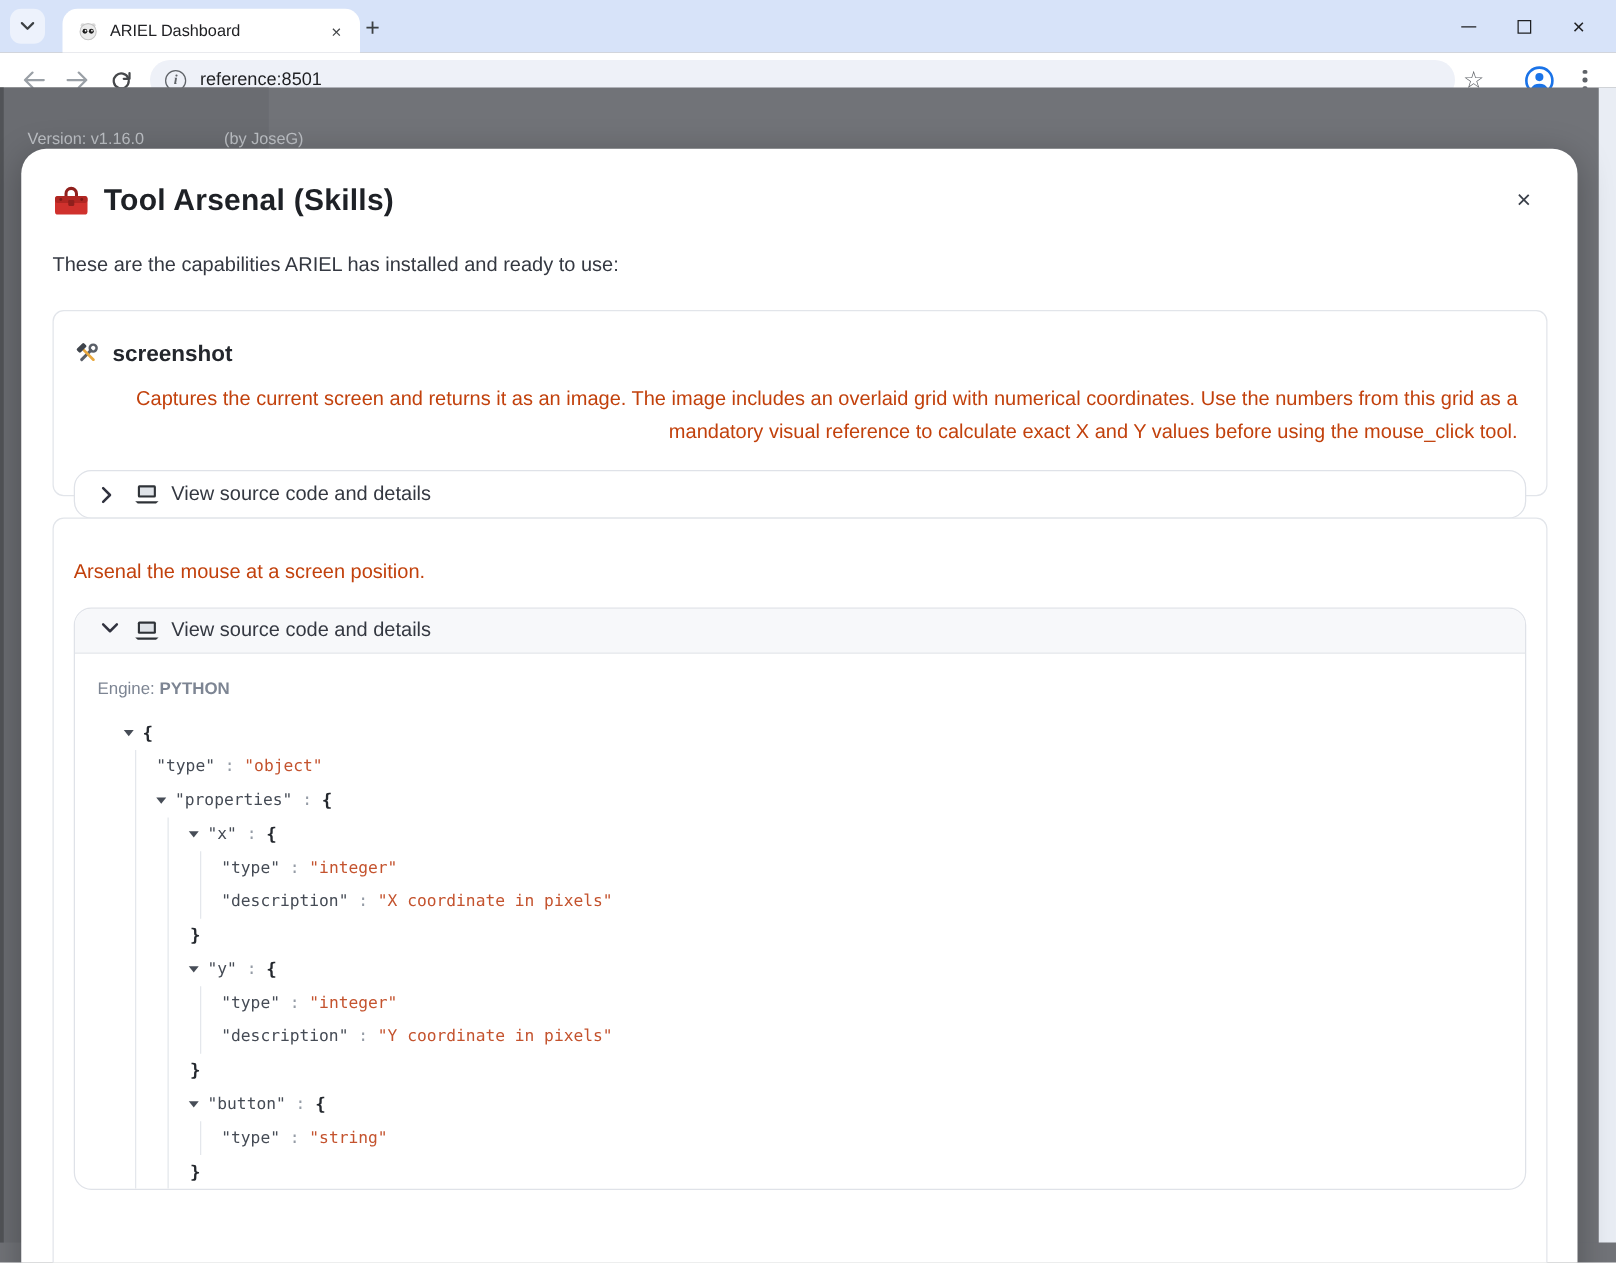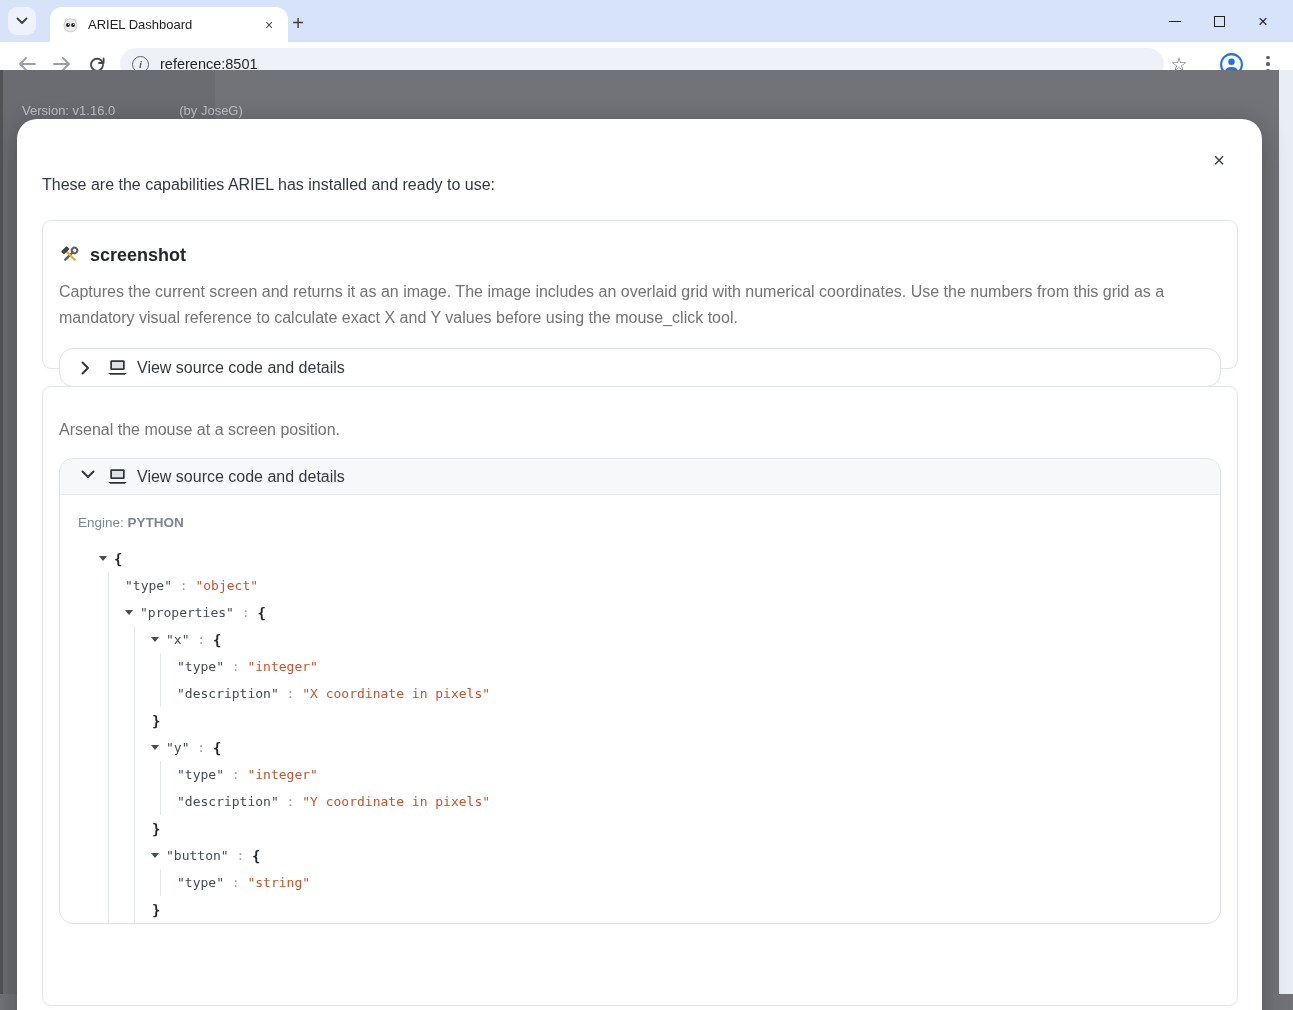--- a/index.html
+++ b/index.html
@@ -52,25 +52,25 @@
   
   .modal { position:absolute; left:17px; top:49px; width:1245px; height:1200px; background:#ffffff;
     border-radius:20px; box-shadow:0 6px 28px rgba(0,0,0,.28); padding:28px 24px 0 25px; }
   .modal-close { position:absolute; right:28px; top:26px; width:30px; height:30px; display:flex; align-items:center;
     justify-content:center; font-size:20px; color:#3a3f49; cursor:pointer; }
   .modal-header { display:flex; align-items:center; gap:11px; }
   .modal-title { font-size:24px; font-weight:700; color:#1e2126; letter-spacing:.2px; }
   .modal-intro { margin-top:29px; font-size:16px; color:#343841; }
 
   .tool-card { border:1px solid #e2e5ea; border-radius:9px; background:#fff; padding:17px 16px 16px 16px; }
-  .card-screenshot { margin-top:26px; height:149px; }
+  .card-screenshot { margin-top:26px; height:149px;text-align:right; }
   .card-mouseclick { margin-top:17px; height:620px; }
   .tool-head { display:flex; align-items:center; gap:9px; margin-top:6px; }
   .tool-name { font-size:18px; font-weight:700; color:#24272d; }
-  .tool-desc { margin-top:13px; font-size:16px; line-height:26px; color:#737373; max-width:1155px; }
+  .tool-desc { margin-top:13px; font-size:16px; line-height:26px; color:#c2410c; max-width:1155px; }
 
   .expander { border:1px solid #dfe2e8; border-radius:14px; background:#fff; }
   .exp-collapsed { margin-top:17px; height:39px; display:flex; align-items:center; padding-left:21px; cursor:pointer; }
   .exp-open { margin-top:15px; overflow:hidden; }
   .exp-head { height:36px; background:#f7f8fa; border-bottom:1px solid #e5e7ec; display:flex; align-items:center;
     padding-left:21px; cursor:pointer; }
   .exp-label { font-size:16px; color:#343841; margin-left:9px; }
   .chev { width:14px; height:14px; margin-right:12px; flex:0 0 auto; }
   .exp-body { padding:20px 0 0 18px; }
 
@@ -178,20 +178,33 @@
   <div class="page-sidebar"></div>
   <div class="page-left-edge"></div>
   <div class="version-row">
     <span>Version: v1.16.0</span><span class="author">(by JoseG)</span>
   </div>
   <div class="scrollbar-track"></div>
 
   <div class="modal">
     <div class="modal-close">×</div>
 
+    <div class="modal-header">
+      <span>
+        <svg width="30" height="26" viewBox="0 0 32 28">
+          <path d="M11.5 10 v-2.6 a4.5 4.5 0 0 1 9 0 V10" fill="none" stroke="#8f1f1c" stroke-width="2.6"></path>
+          <rect x="2" y="9.5" width="28" height="16" rx="2.5" fill="#d0312d"></rect>
+          <rect x="2" y="9.5" width="28" height="6" rx="2.5" fill="#b02622"></rect>
+          <rect x="13.4" y="13" width="5.2" height="5" rx="1" fill="#8f1f1c"></rect>
+          <circle cx="7" cy="12.5" r="1.2" fill="#7d1a17"></circle>
+            <circle cx="25" cy="12.5" r="1.2" fill="#7d1a17"></circle>
+        </svg>
+      </span>
+      <span class="modal-title">Tool Arsenal (Skills)</span>
+    </div>
 
     <div class="modal-intro">These are the capabilities ARIEL has installed and ready to use:</div>
 
     <div class="tool-card card-screenshot">
       <div class="tool-head">
         <span>
           <svg width="22" height="22" viewBox="0 0 24 24">
             <g transform="rotate(45 12 12)">
                 <circle cx="12" cy="5" r="3" fill="none" stroke="#5a5f68" stroke-width="2.2"></circle>
                 <rect x="10.7" y="6.5" width="2.6" height="14" rx="1.3" fill="#5a5f68"></rect>

